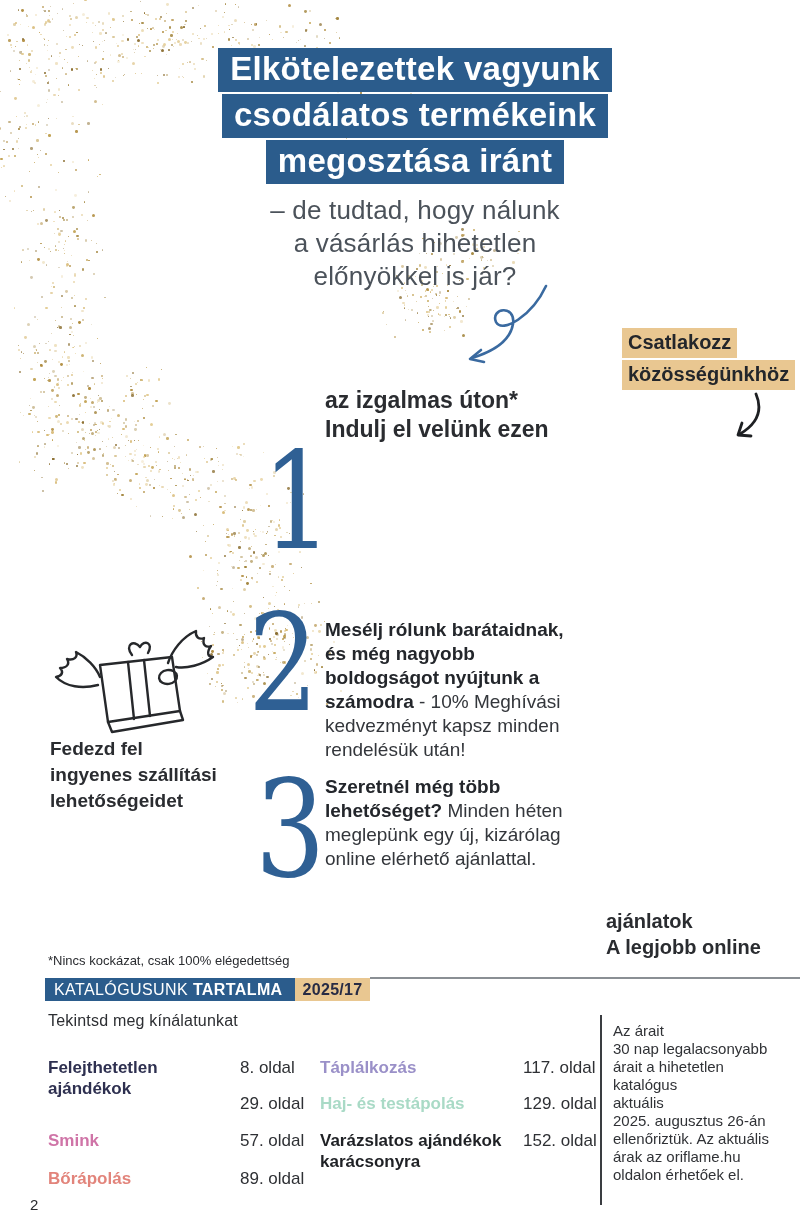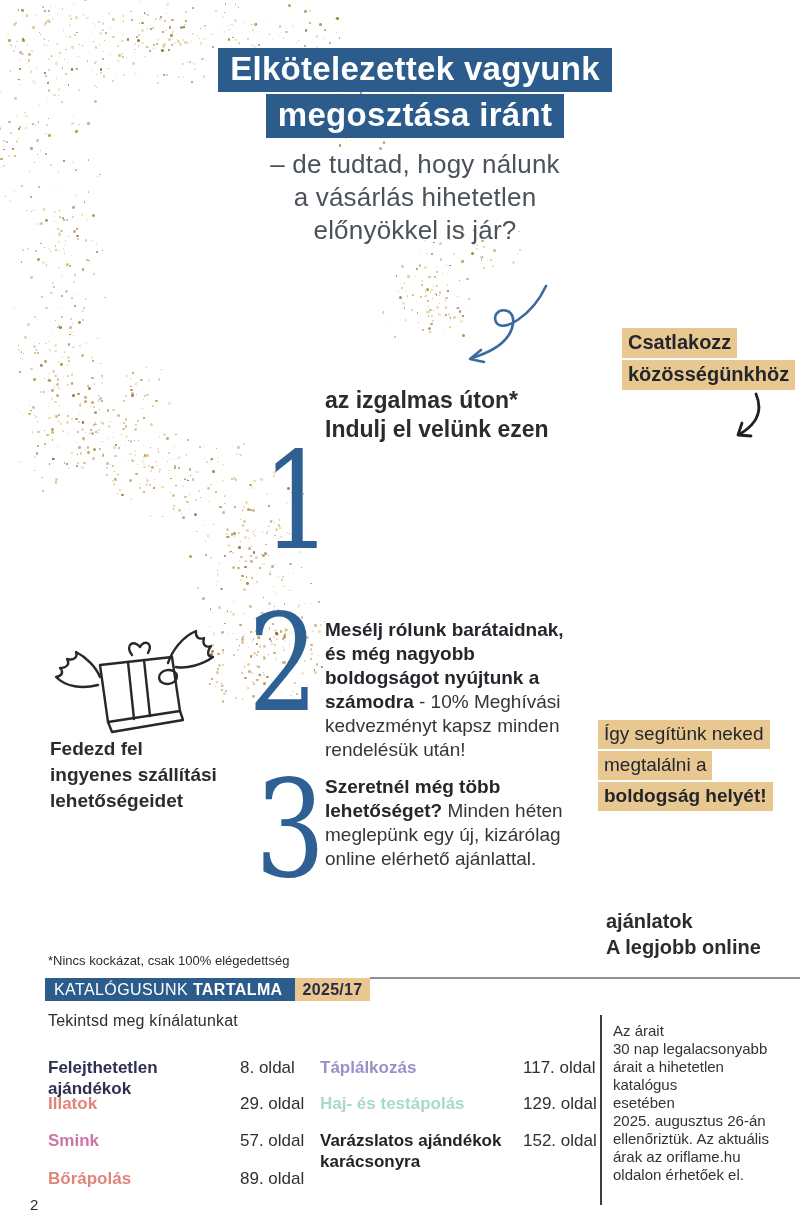--- a/index.html
+++ b/index.html
@@ -1560,20 +1560,21 @@
       <i style="position:absolute;left:258.0px;top:43.8px;width:2.0px;height:2.0px;background:#a3863e;opacity:0.93;border-radius:50%;"></i>
       <i style="position:absolute;left:289.8px;top:52.9px;width:3.0px;height:3.0px;background:#8a6d2f;opacity:0.59;border-radius:50%;"></i>
       <i style="position:absolute;left:303.7px;top:80.6px;width:3.0px;height:3.0px;background:#c2a253;opacity:0.82;border-radius:50%;"></i>
       <i style="position:absolute;left:300.0px;top:38.9px;width:1.2px;height:1.2px;background:#e3cc94;opacity:0.54;border-radius:50%;"></i>
       <i style="position:absolute;left:305.3px;top:29.4px;width:2.2px;height:2.2px;background:#8a6d2f;opacity:0.79;border-radius:50%;"></i>
       <i style="position:absolute;left:338.9px;top:37.1px;width:1.5px;height:1.5px;background:#a3863e;opacity:0.74;border-radius:50%;"></i>
     </div>
 
   <div class="abs hero">
     <div><span class="hero-line">Elkötelezettek vagyunk</span></div>
+    <div><span class="hero-line">csodálatos termékeink</span></div>
     <div><span class="hero-line">megosztása iránt</span></div>
     <div class="hero-sub">
       <div>– de tudtad, hogy nálunk</div>
       <div>a vásárlás hihetetlen</div>
       <div>előnyökkel is jár?</div>
     </div>
   </div>
 
   <svg class="abs" style="left:450px;top:282px;z-index:2;" width="105" height="92" viewBox="0 0 105 92">
     <path d="M 96 4 C 82 34 52 52 46 40 C 40 26 66 22 63 42 C 60 60 42 70 22 76" fill="none" stroke="#3a6aa0" stroke-width="2.6" stroke-linecap="round"></path>
@@ -1625,44 +1626,38 @@
       <ellipse cx="128" cy="62" rx="9" ry="7" transform="rotate(-8 128 62)"></ellipse>
     </g>
   </svg>
 
   <div class="abs shipping">
     <div>Fedezd fel</div>
     <div>ingyenes szállítási</div>
     <div>lehetőségeidet</div>
   </div>
 
-  <div class="abs happy">
-    <span class="hl">Így segítünk neked</span><br>
-    <span class="hl">megtalálni a</span><br>
-    <span class="hl b">boldogság helyét!</span>
-  </div>
 
   <div class="abs online-offers">
     <div>ajánlatok</div>
     <div>A legjobb online</div>
   </div>
 
   <div class="abs footnote">*Nincs kockázat, csak 100% elégedettség</div>
 
   <div class="abs hline"></div>
   <div class="abs toc-bar">
     <span>KATALÓGUSUNK</span>&nbsp;<span class="b">TARTALMA</span>
   </div>
   <div class="abs toc-issue">2025/17</div>
   <div class="abs toc-subtitle">Tekintsd meg kínálatunkat</div>
 
   <div class="abs toc-label" style="left: 48px; top: 1057px; width: 190px; color: rgb(46, 48, 80);">Felejthetetlen ajándékok</div>
   <div class="abs toc-page" style="left:240px;top:1057px;">8. oldal</div>
 
-  <div class="abs toc-label" style="left: 48px; top: 1093px; width: 190px; color: rgb(226, 132, 123);">Illatok</div>
   <div class="abs toc-page" style="left:240px;top:1093px;">29. oldal</div>
 
   <div class="abs toc-label" style="left: 48px; top: 1130px; width: 190px; color: rgb(207, 116, 167);">Smink</div>
   <div class="abs toc-page" style="left:240px;top:1130px;">57. oldal</div>
 
   <div class="abs toc-label" style="left: 48px; top: 1168px; width: 190px; color: rgb(226, 132, 123);">Bőrápolás</div>
   <div class="abs toc-page" style="left:240px;top:1168px;">89. oldal</div>
 
   <div class="abs toc-label" style="left: 320px; top: 1057px; width: 200px; color: rgb(154, 144, 200);">Táplálkozás</div>
   <div class="abs toc-page" style="left:523px;top:1057px;">117. oldal</div>
@@ -1672,21 +1667,21 @@
 
   <div class="abs toc-label" style="left: 320px; top: 1130px; width: 200px; color: rgb(31, 33, 37);">Varázslatos ajándékok karácsonyra</div>
   <div class="abs toc-page" style="left:523px;top:1130px;">152. oldal</div>
 
   <div class="abs vline"></div>
   <div class="abs price-note">
     <div>Az árait</div>
     <div>30 nap legalacsonyabb</div>
     <div>árait a hihetetlen</div>
     <div>katalógus</div>
-    <div>esetében</div>
+    <div>aktuális</div>
     <div>2025. augusztus 26-án</div>
     <div>ellenőriztük. Az aktuális</div>
     <div>árak az oriflame.hu</div>
     <div>oldalon érhetőek el.</div>
   </div>
 
   <div class="abs page-num">2</div>
 </div>
 
 </body></html>

